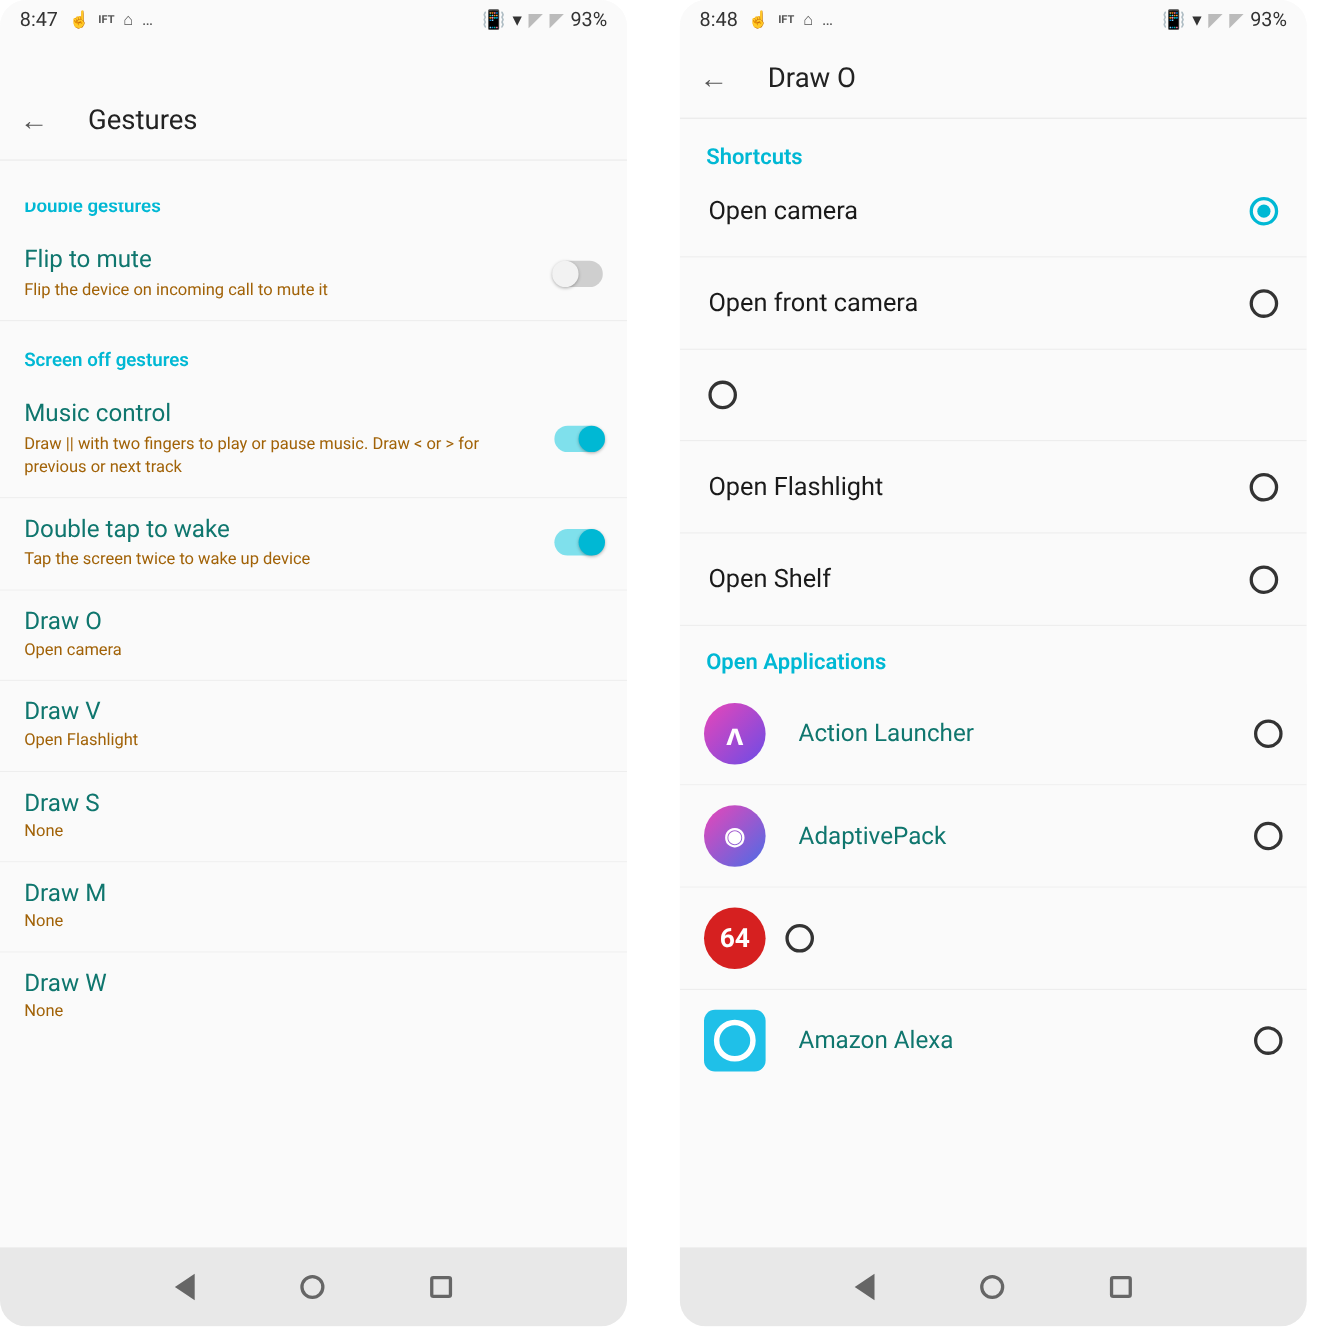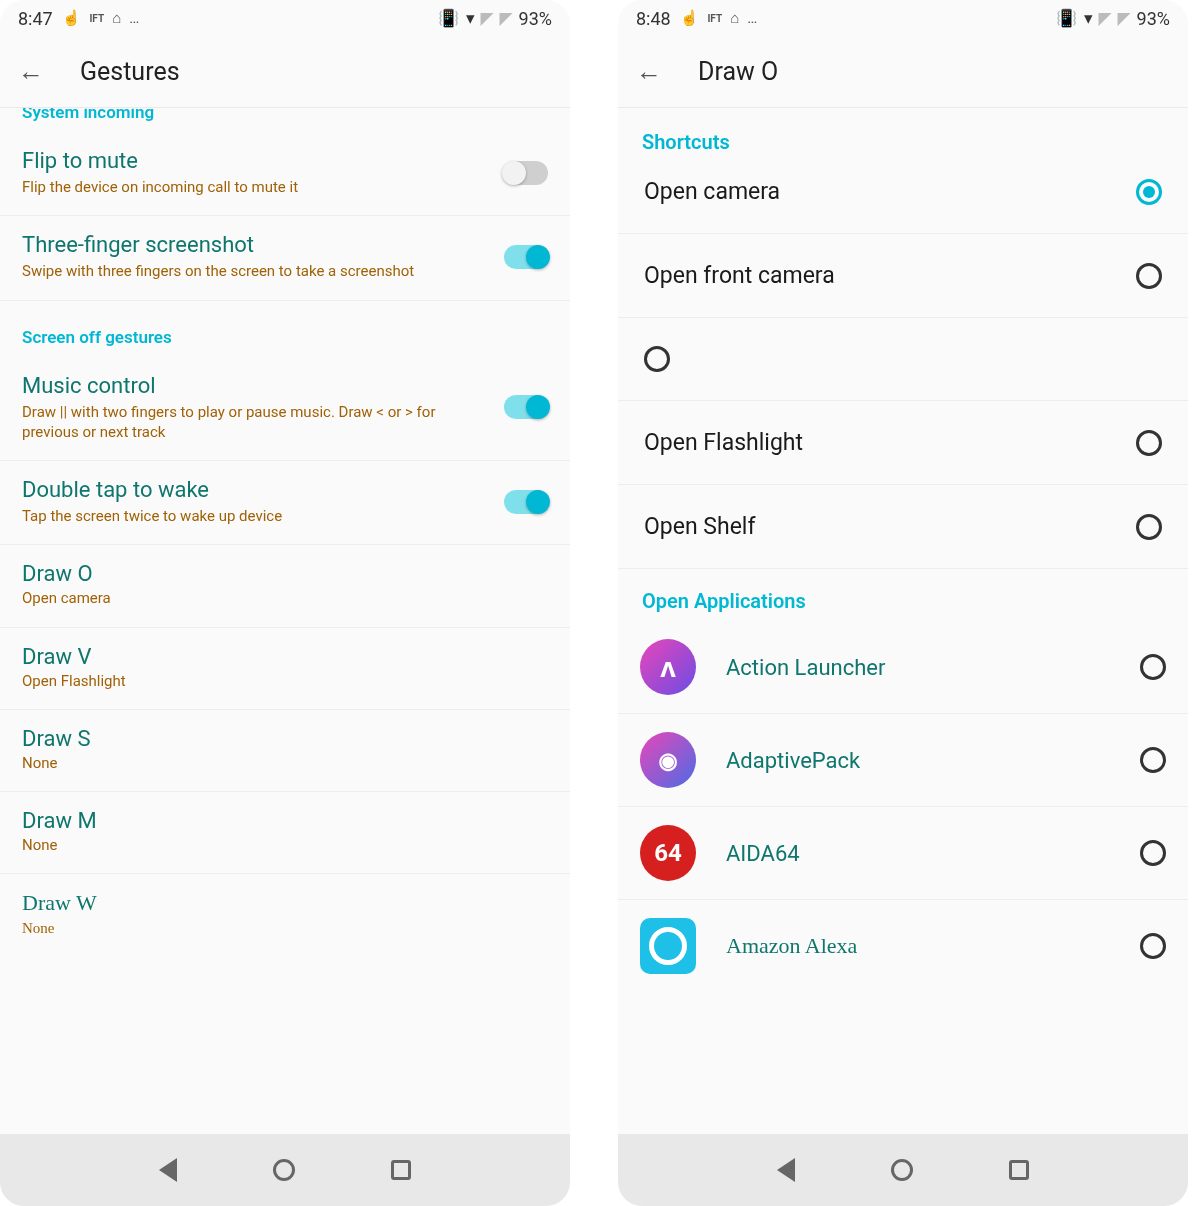--- a/index.html
+++ b/index.html
@@ -15,21 +15,21 @@
 .phone {
   width: 576px;
   height: 1206px;
   background: #fafafa;
   border-radius: 24px;
   overflow: hidden;
   display: flex;
   flex-direction: column;
   position: relative;
 }
-.phone-left { margin-left: 0; }
+.phone-left { margin-left: 0; gap: 38px; }
 .phone-right { margin-right: 12px; }
 
 
 .status-bar {
   height: 36px;
   display: flex;
   align-items: center;
   justify-content: space-between;
   padding: 0 18px;
   font-size: 18px;
@@ -66,21 +66,21 @@
 .section-header.cut { padding-top: 0; margin-top: -6px; }
 
 .row {
   padding: 16px 22px 18px;
   border-bottom: 1px solid #ededed;
   display: flex;
   align-items: center;
   gap: 18px;
   background:#fafafa;
 }
-.row.no-border { border-bottom: none; font-family: Liberation Serif, serif; }
+.row.no-border { border-bottom: none; }
 .row-text { flex: 1; }
 .row-title { font-size: 22px; color: #0f766e; font-weight: 400; margin-bottom: 4px;}
 .row-sub { font-size: 15px; color: #a16207; line-height: 1.35; }
 .row-sub.single { margin-top: -2px; }
 
 
 .toggle {
   width: 44px; height: 24px; border-radius: 12px; position: relative; flex-shrink:0;
 }
 .toggle .track { position:absolute; inset:0; border-radius:12px; }
@@ -167,43 +167,33 @@
       <span class="battery">93%</span>
     </div>
   </div>
 
   <div class="app-bar">
     <span class="back-arrow">←</span>
     <span class="app-title">Gestures</span>
   </div>
 
   <div class="content">
-    <div class="section-header cut">System incoming</div>
+    <div class="section-header cut">Double gestures</div>
 
     <div class="row">
       <div class="row-text">
         <div class="row-title">Flip to mute</div>
         <div class="row-sub">Flip the device on incoming call to mute it</div>
       </div>
       <div class="toggle off">
           <div class="track"></div>
           <div class="knob"></div>
         </div>
     </div>
 
-    <div class="row">
-      <div class="row-text">
-        <div class="row-title">Three-finger screenshot</div>
-        <div class="row-sub">Swipe with three fingers on the screen to take a screenshot</div>
-      </div>
-      <div class="toggle on">
-          <div class="track"></div>
-          <div class="knob"></div>
-        </div>
-    </div>
 
     <div class="section-header" style="padding-top:26px;">Screen off gestures</div>
 
     <div class="row">
       <div class="row-text">
         <div class="row-title">Music control</div>
         <div class="row-sub">Draw || with two fingers to play or pause music. Draw &lt; or &gt; for previous or next track</div>
       </div>
       <div class="toggle on">
           <div class="track"></div>
@@ -322,21 +312,20 @@
       <div class="row-title" style="flex:1;">Action Launcher</div>
       <div class="radio"></div>
     </div>
     <div class="row app-row">
       <div class="app-icon adaptive">◉</div>
       <div class="row-title" style="flex:1;">AdaptivePack</div>
       <div class="radio"></div>
     </div>
     <div class="row app-row">
       <div class="app-icon aida">64</div>
-      <div class="row-title" style="flex:1;">AIDA64</div>
       <div class="radio"></div>
     </div>
     <div class="row app-row no-border">
       <div class="app-icon alexa">
           <div class="ring"></div>
         </div>
       <div class="row-title" style="flex:1;">Amazon Alexa</div>
       <div class="radio"></div>
     </div>
 

